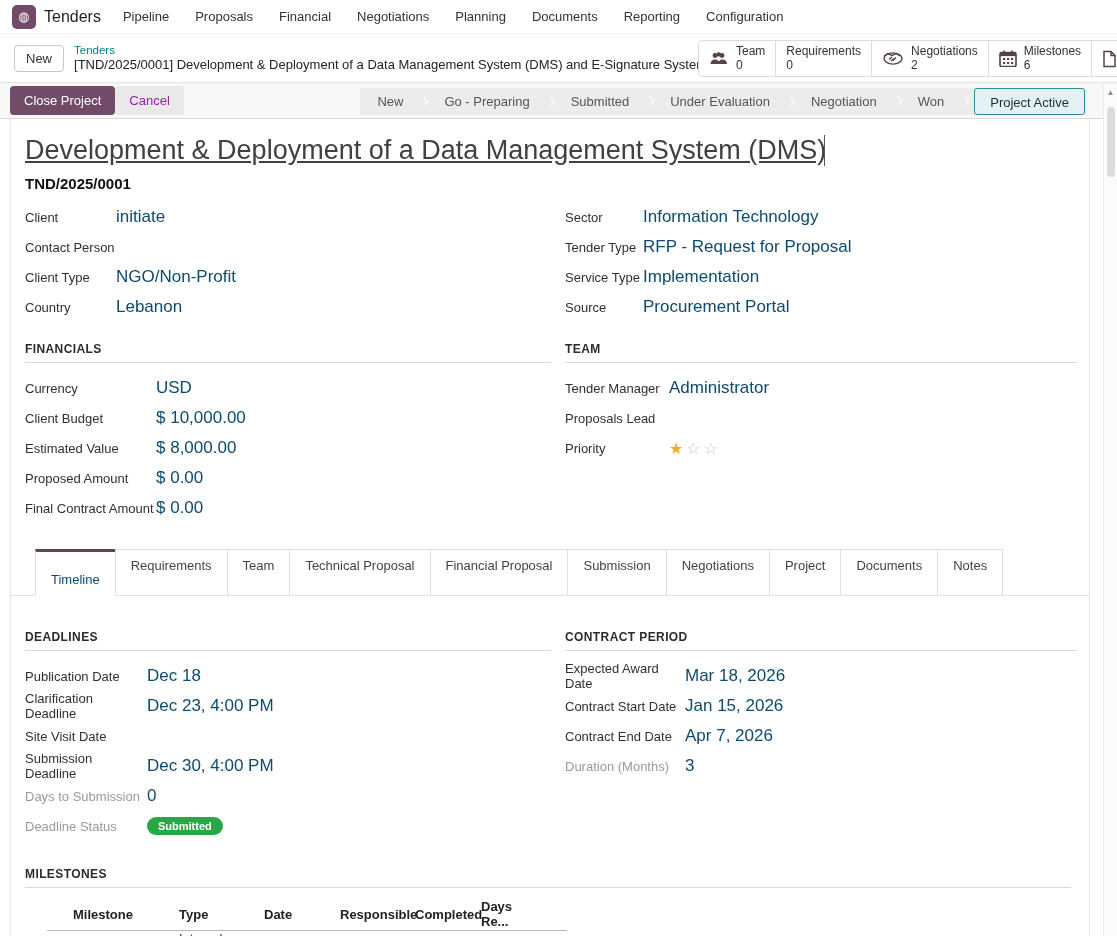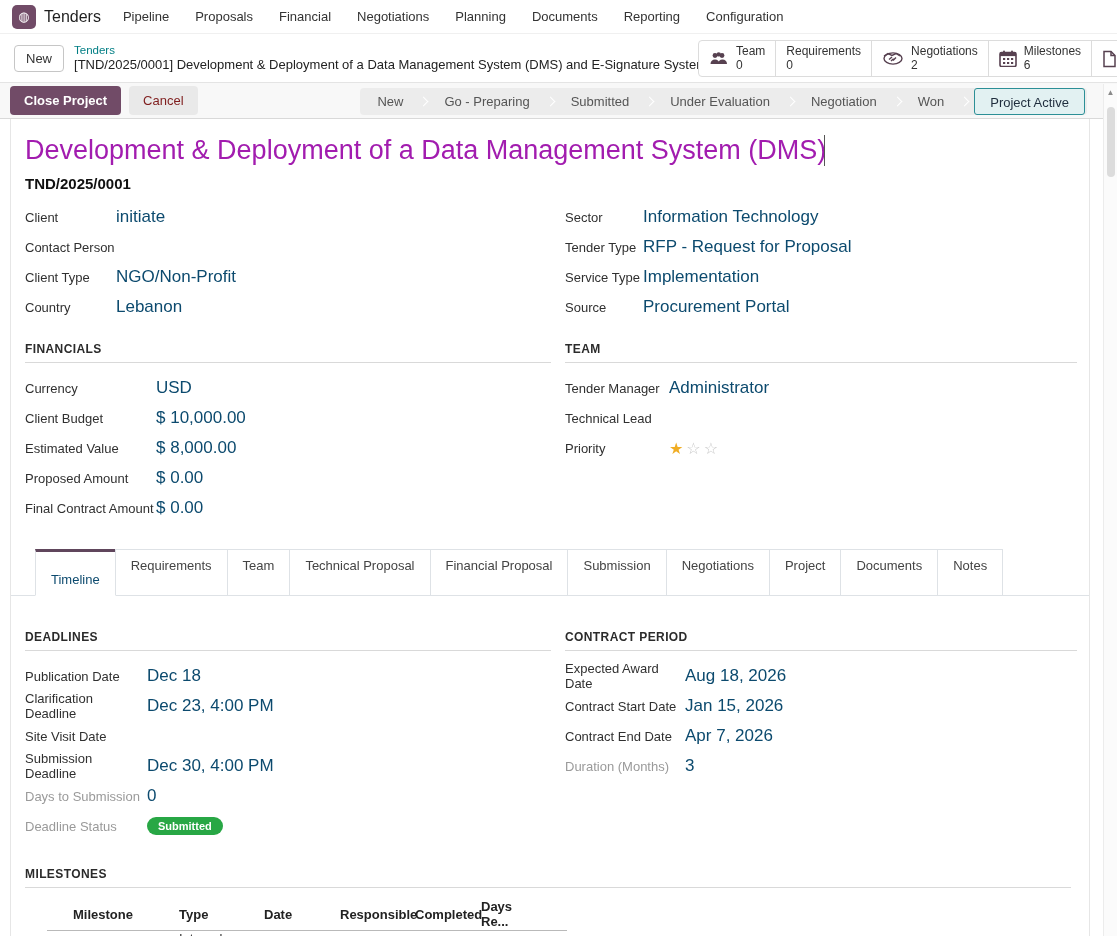--- a/index.html
+++ b/index.html
@@ -29,35 +29,35 @@
   .smartbtn:first-child { border-left:none; }
   .smartbtn .ic { color:#574150; display:flex; }
   .smartstack { display:flex; flex-direction:column; line-height:1.15; }
   .smartstack .lbl { font-size:12px; color:#333; }
   .smartstack .cnt { font-size:12px; color:#333; }
 
   
   .statusrow { height:37px; background:#f8f8f8; border-top:1px solid #e4e4e4; border-bottom:1px solid #d9d9d9;
     display:flex; align-items:center; padding:0 10px; position:relative; }
   .btn { border-radius:4px; padding:6px 13px; font-size:13px; cursor:pointer; border:1px solid transparent; }
-  .btn-primary { background:#714B67; color:#fff; font-weight:bold; }
-  .btn-secondary { background:#e9e9e9; color:#7f1d1d; margin-left:8px; }
+  .btn-primary { background:#714B67; color:#fff; font-weight:normal; }
+  .btn-secondary { background:#e9e9e9; color:#a21caf; }
   .stagebar { position:absolute; right:30px; top:5px; height:27px; display:flex; align-items:center;
     background:#ececec; border-radius:4px; padding:0 2px; }
   .stage { padding:0 15px; font-size:13px; color:#555; line-height:27px; cursor:pointer; white-space:nowrap; }
   .chev { width:7px; height:7px; border-top:1.5px solid #fff; border-right:1.5px solid #fff;
     transform:rotate(45deg); margin:0 2px; }
   .stage.active { background:#e2f1f2; border:1px solid #2c8f96; border-radius:3px; color:#1f2d3d;
     height:27px; margin-left:4px; }
 
   
   .sheet { width:1080px; margin-left:10px; background:#fff; border-left:1px solid #e6e6e6;
     border-right:1px solid #e6e6e6; min-height:816px; padding:14px 0 0 0; }
-  .title { font-size:27px; color:#a21caf; white-space:nowrap; overflow:hidden; width:800px;
-    margin:2px 0 4px 14px; border-right:1px solid #555; display:inline-block; }
+  .title { font-size:27px; color:#404040; white-space:nowrap; overflow:hidden; width:800px;
+    margin:2px 0 4px 14px; border-right:1px solid #555; display:inline-block;text-decoration:underline; }
   .reference { font-size:15px; font-weight:bold; color:#111; margin:2px 0 10px 14px; }
 
   .twocol { display:flex; }
   .col-l { width:540px; padding-left:14px; }
   .col-r { width:526px; padding-left:14px; }
 
   .frow { display:flex; align-items:center; height:30px; }
   .frow .flabel { font-size:13px; color:#303030; font-weight:500; }
   .frow .fvalue { font-size:17px; color:#0c4a6e; }
   .frow.muted .flabel { color:#9a9a9a; font-weight:400; }
@@ -289,21 +289,21 @@
         <span class="fvalue">$ 0.00</span>
       </div>
     </div>
     <div class="col-r">
       <div class="sectionhead">Team</div>
       <div class="frow lw104">
         <span class="flabel">Tender Manager</span>
         <span class="fvalue">Administrator</span>
       </div>
       <div class="frow lw104">
-        <span class="flabel">Technical Lead</span>
+        <span class="flabel">Proposals Lead</span>
         <span class="fvalue"></span>
       </div>
       <div class="frow lw104">
         <span class="flabel">Priority</span>
         <span class="stars">
           <span class="star filled">★</span>
           <span class="star empty">☆</span>
           <span class="star empty">☆</span>
         </span>
       </div>
@@ -350,21 +350,21 @@
       </div>
       <div class="frow lw122 muted">
         <span class="flabel">Deadline Status</span>
         <span class="badge">Submitted</span>
       </div>
     </div>
     <div class="col-r">
       <div class="sectionhead">Contract Period</div>
       <div class="frow lw120">
         <span class="flabel">Expected Award Date</span>
-        <span class="fvalue">Aug 18, 2026</span>
+        <span class="fvalue">Mar 18, 2026</span>
       </div>
       <div class="frow lw120">
         <span class="flabel">Contract Start Date</span>
         <span class="fvalue">Jan 15, 2026</span>
       </div>
       <div class="frow lw120">
         <span class="flabel">Contract End Date</span>
         <span class="fvalue">Apr 7, 2026</span>
       </div>
       <div class="frow lw120 muted">

